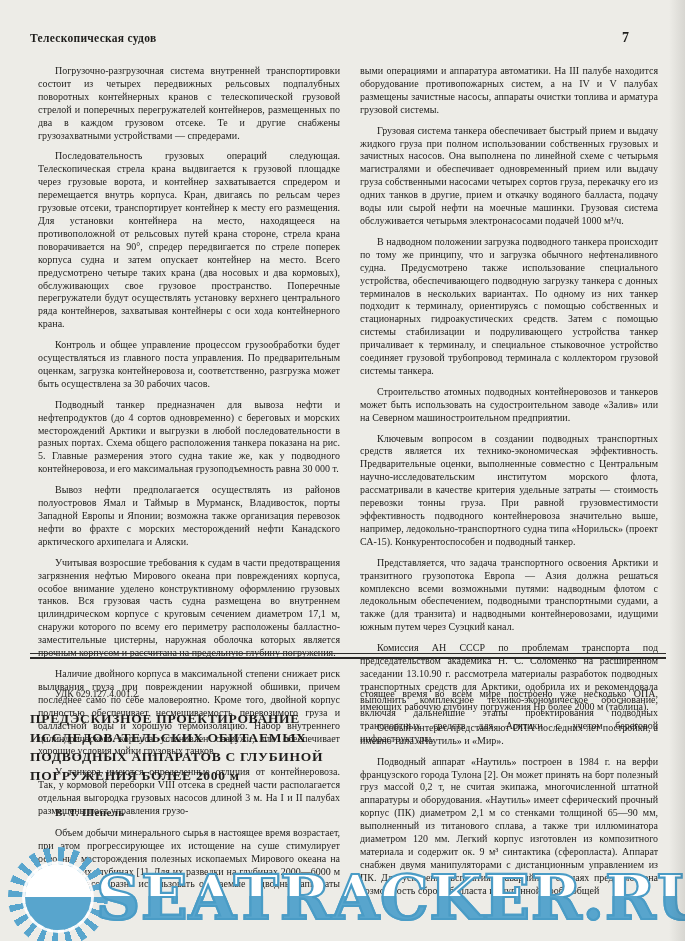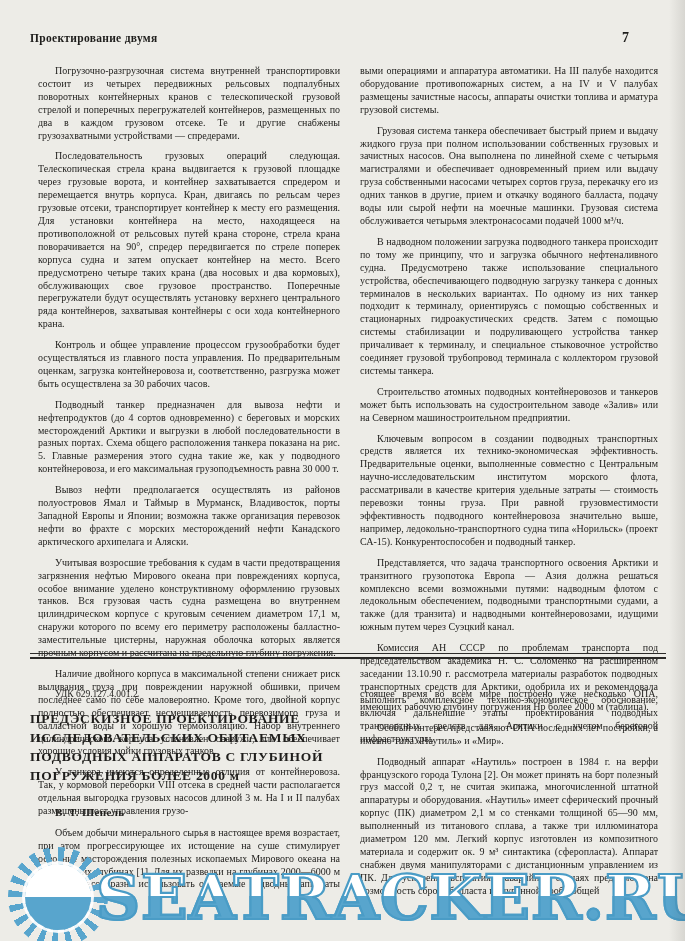--- a/index.html
+++ b/index.html
@@ -66,21 +66,21 @@
     background:linear-gradient(#ffffff 0 50%, #58a5cd 50% 100%);
     box-shadow:0 0 0 3px rgba(255,255,255,0.9);
   }
   .wm-svg{position:absolute;left:0;top:0;}
 </style>
 </head>
 <body>
 
 <div class="page">
 
-  <div class="running-header">Проектирование двумя</div>
+  <div class="running-header">Телескопическая судов</div>
   <div class="page-number">7</div>
 
   <div class="col col-left-top">
     <p>Погрузочно-разгрузочная система внутренней транспортировки состоит из четырех передвижных рельсовых подпалубных поворотных контейнерных кранов с телескопической грузовой стрелой и поперечных перегружателей контейнеров, размещенных по два в каждом грузовом отсеке. Те и другие снабжены грузозахватными устройствами — спредерами.</p>
     <p>Последовательность грузовых операций следующая. Телескопическая стрела крана выдвигается к грузовой площадке через грузовые ворота, и контейнер захватывается спредером и перемещается внутрь корпуса. Кран, двигаясь по рельсам через грузовые отсеки, транспортирует контейнер к месту его размещения. Для установки контейнера на место, находящееся на противоположной от рельсовых путей крана стороне, стрела крана поворачивается на 90°, спредер передвигается по стреле поперек корпуса судна и затем опускает контейнер на место. Всего предусмотрено четыре таких крана (два носовых и два кормовых), обслуживающих свое грузовое пространство. Поперечные перегружатели будут осуществлять установку верхнего центрального ряда контейнеров, захватывая контейнеры с оси хода контейнерного крана.</p>
     <p>Контроль и общее управление процессом грузообработки будет осуществляться из главного поста управления. По предварительным оценкам, загрузка контейнеровоза и, соответственно, разгрузка может быть осуществлена за 30 рабочих часов.</p>
     <p>Подводный танкер предназначен для вывоза нефти и нефтепродуктов (до 4 сортов одновременно) с береговых и морских месторождений Арктики и выгрузки в любой последовательности в разных портах. Схема общего расположения танкера показана на рис. 5. Главные размерения этого судна такие же, как у подводного контейнеровоза, и его максимальная грузоподъемность равна 30 000 т.</p>
     <p>Вывоз нефти предполагается осуществлять из районов полуостровов Ямал и Таймыр в Мурманск, Владивосток, порты Западной Европы и Японии; возможна также организация перевозок нефти во фрахте с морских месторождений нефти Канадского арктического архипелага и Аляски.</p>
     <p>Учитывая возросшие требования к судам в части предотвращения загрязнения нефтью Мирового океана при повреждениях корпуса, особое внимание уделено конструктивному оформлению грузовых танков. Вся грузовая часть судна размещена во внутреннем цилиндрическом корпусе с круговым сечением диаметром 17,1 м, снаружи которого по всему его периметру расположены балластно-заместительные цистерны, наружная оболочка которых является прочным корпусом и рассчитана на предельную глубину погружения.</p>
     <p>Наличие двойного корпуса в максимальной степени снижает риск выливания груза при повреждении наружной обшивки, причем последнее само по себе маловероятно. Кроме того, двойной корпус полностью обеспечивает несмешиваемость перевозимого груза и балластной воды и хорошую термоизоляцию. Набор внутреннего цилиндрического корпуса установлен снаружи, что обеспечивает хорошие условия мойки грузовых танков.</p>

